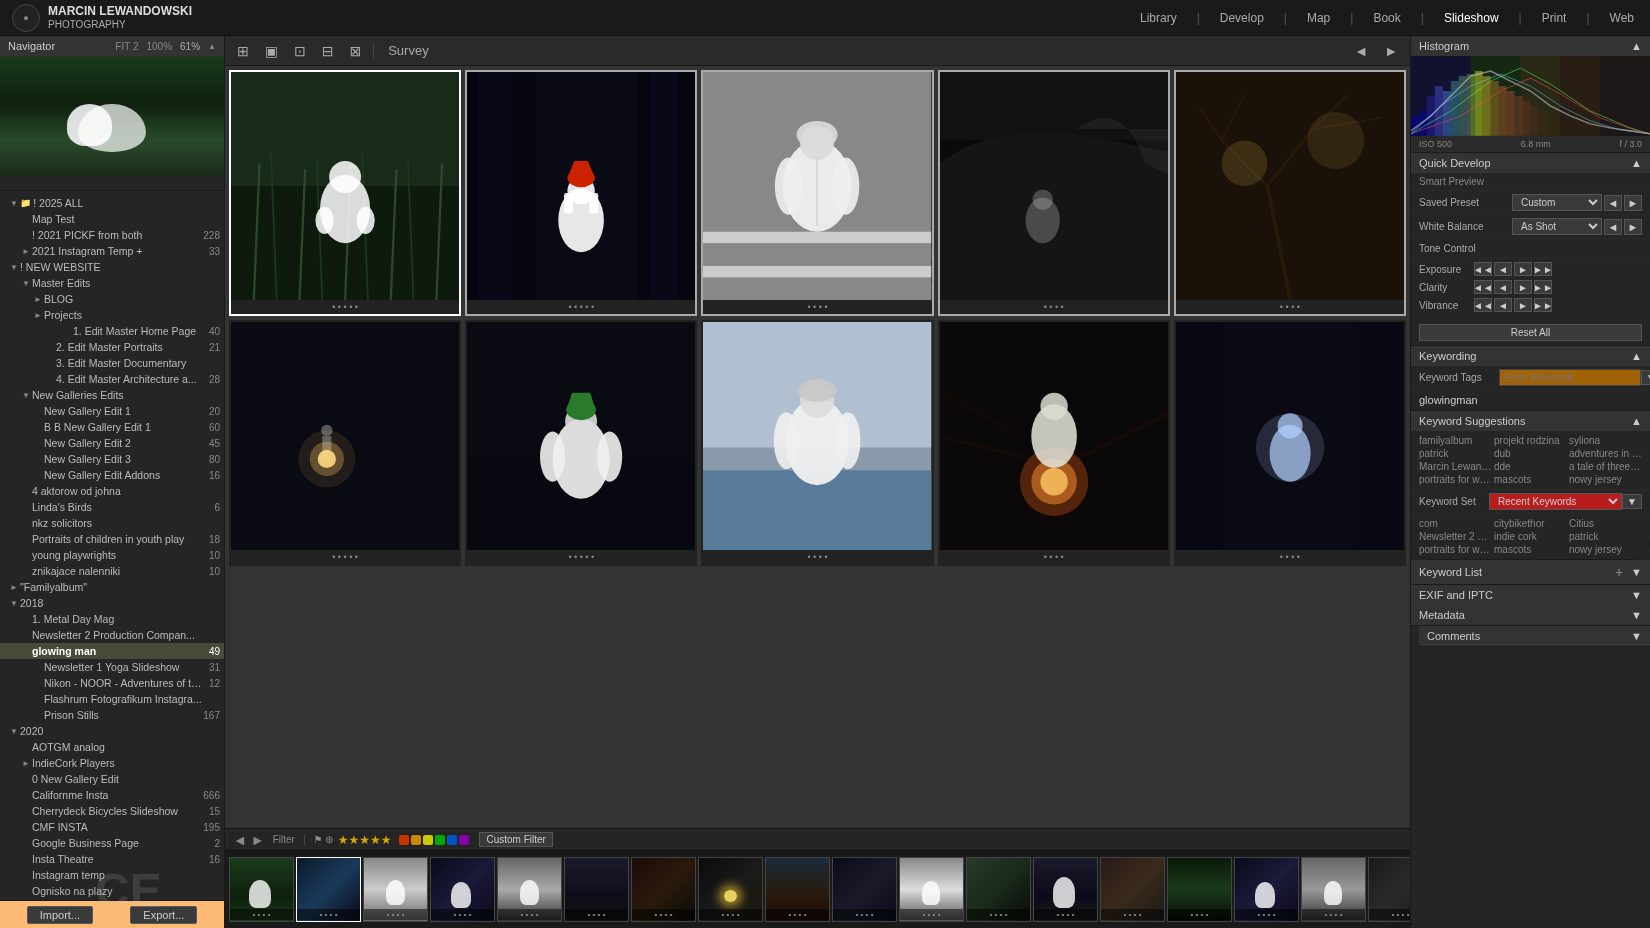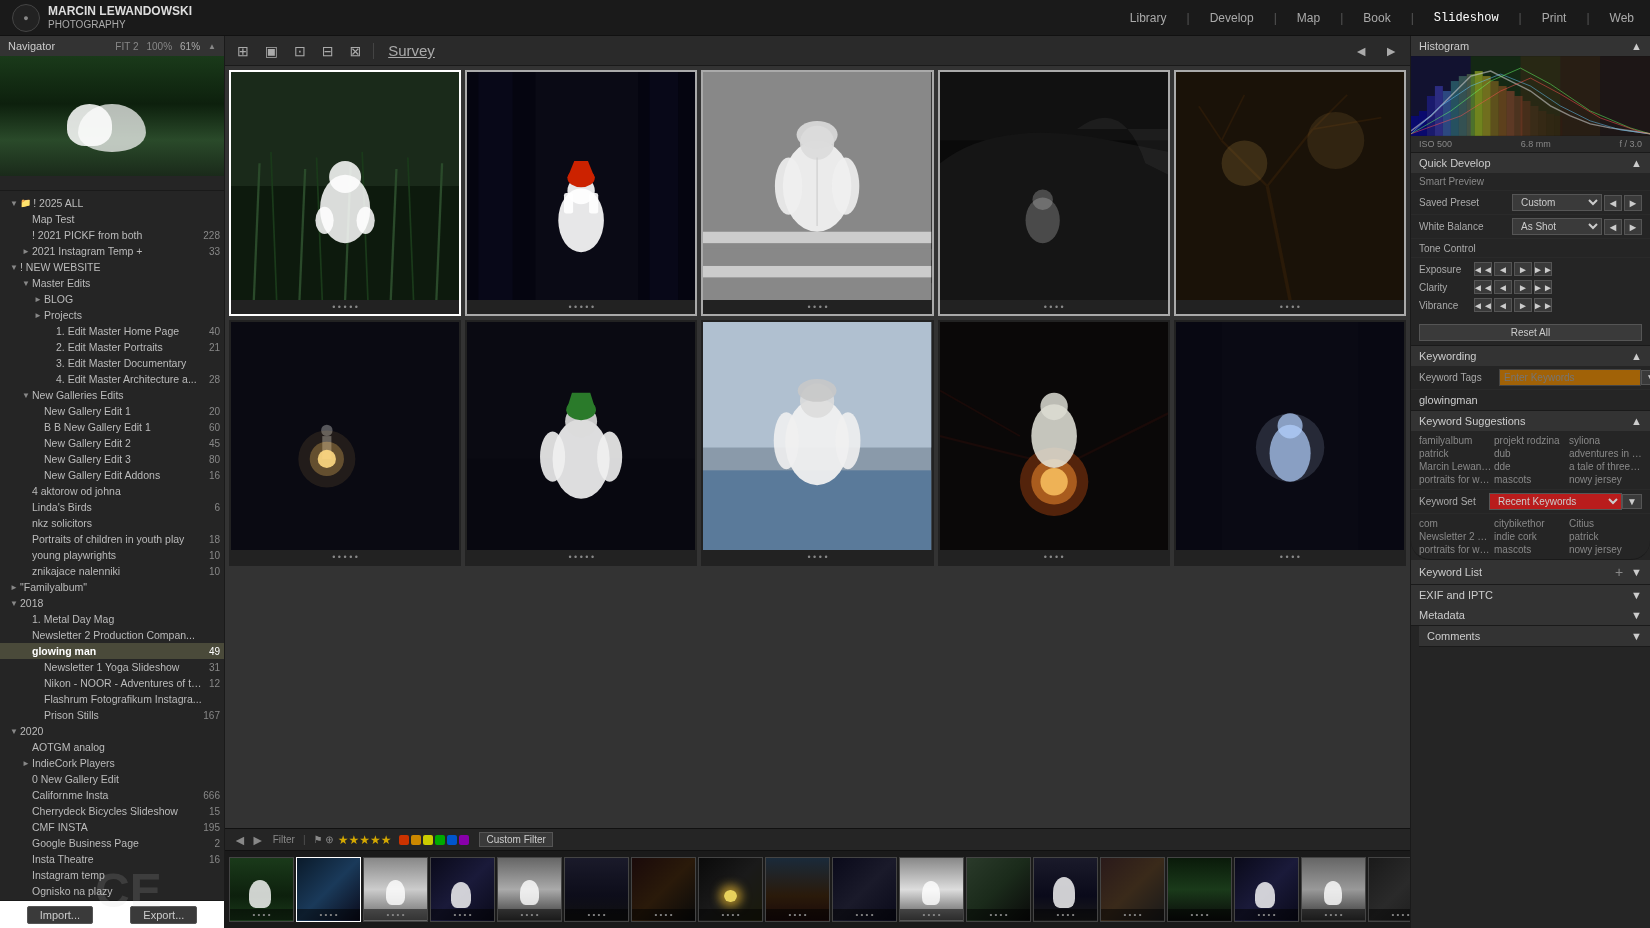--- a/index.html
+++ b/index.html
@@ -39,21 +39,21 @@
       display: flex;
       gap: 16px;
       align-items: center;
     }
     .top-nav-item {
       color: #aaa;
       font-size: 12px;
       cursor: pointer;
       padding: 2px 4px;
     }
-    .top-nav-item.active { color: #fff; font-family: Liberation Mono, monospace; }
+    .top-nav-item.active { color: #fff; }
     .top-nav-sep { color: #555; font-size: 12px; }
 
     
     #main-layout {
       display: flex;
       height: calc(928px - 36px);
     }
 
     
     #left-sidebar {
@@ -136,21 +136,21 @@
       text-align: center;
       flex-shrink: 0;
     }
     .tree-label { flex: 1; overflow: hidden; text-overflow: ellipsis; }
     .tree-count { color: #888; font-size: 10px; margin-left: 4px; flex-shrink: 0; }
     .tree-icon { margin-right: 2px; font-size: 9px; }
 
     
     #sidebar-bottom {
       height: 28px;
-      background: #ffffff;
+      background: #fdba74;
       border-top: 1px solid #1a1a1a;
       display: flex;
       align-items: center;
       justify-content: space-around;
       padding: 0 8px;
     }
     .sidebar-btn {
       background: #3a3a3a;
       border: 1px solid #555;
       color: #ccc;
@@ -182,24 +182,23 @@
       color: #aaa;
       font-size: 14px;
       cursor: pointer;
       padding: 2px 4px;
       background: none;
       border: none;
     }
     .toolbar-sep { width: 1px; height: 16px; background: #444; }
     .toolbar-label {
       color: #aaa;
-      font-size: 15px;
+      font-size: 13px;
       padding: 2px 6px;
       cursor: pointer;
-      text-decoration: underline;
     }
 
     
     #grid-area {
       flex: 1;
       overflow-y: auto;
       overflow-x: hidden;
       background: #333;
       padding: 4px;
     }
@@ -672,21 +671,21 @@
         <span class="tree-label">BLOG</span>
       </div>
       <div class="tree-item">
         <div class="tree-indent" style="width:32px;"></div>
         <span class="tree-arrow">►</span>
         <span class="tree-label">Projects</span>
       </div>
       <div class="tree-item">
         <div class="tree-indent" style="width:44px;"></div>
         <span class="tree-arrow"></span>
-        <span class="tree-label" style="flex:1;">1. Edit Master Home Page</span>
+        <span class="tree-label" style="flex:1;margin-left:17px;">1. Edit Master Home Page</span>
         <span class="tree-count">40</span>
       </div>
       <div class="tree-item">
         <div class="tree-indent" style="width:44px;"></div>
         <span class="tree-arrow"></span>
         <span class="tree-label" style="flex:1;">2. Edit Master Portraits</span>
         <span class="tree-count">21</span>
       </div>
       <div class="tree-item">
         <div class="tree-indent" style="width:44px;"></div>

